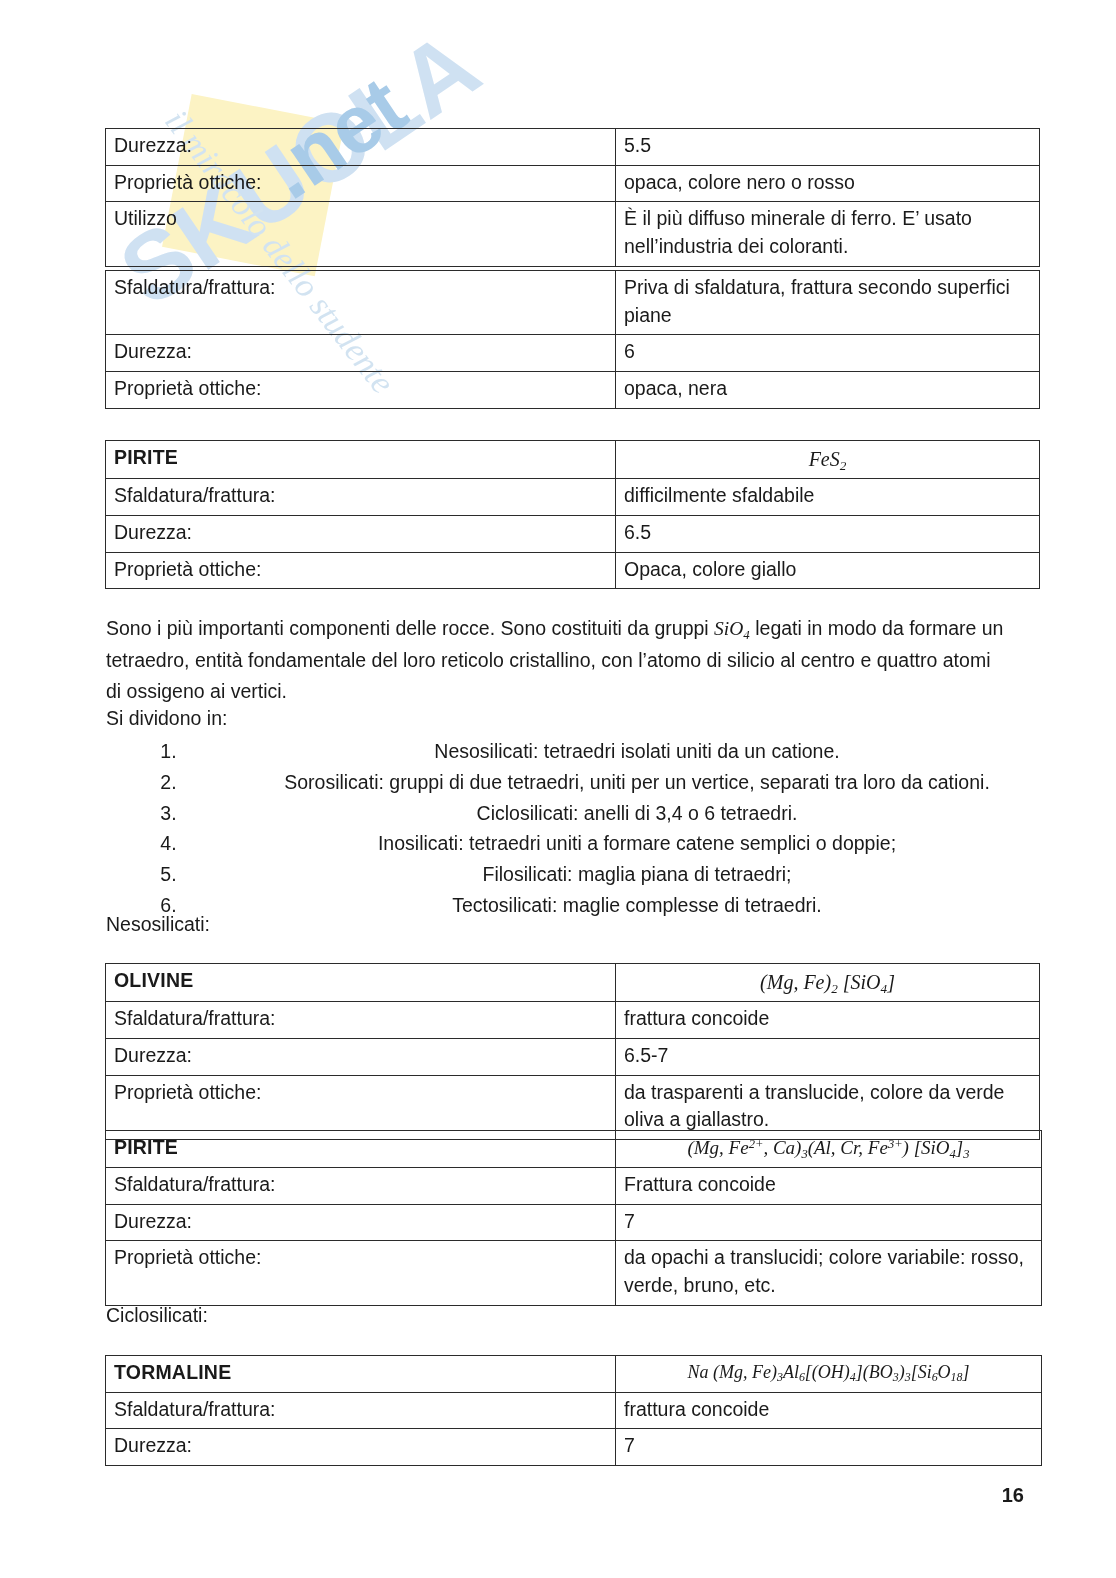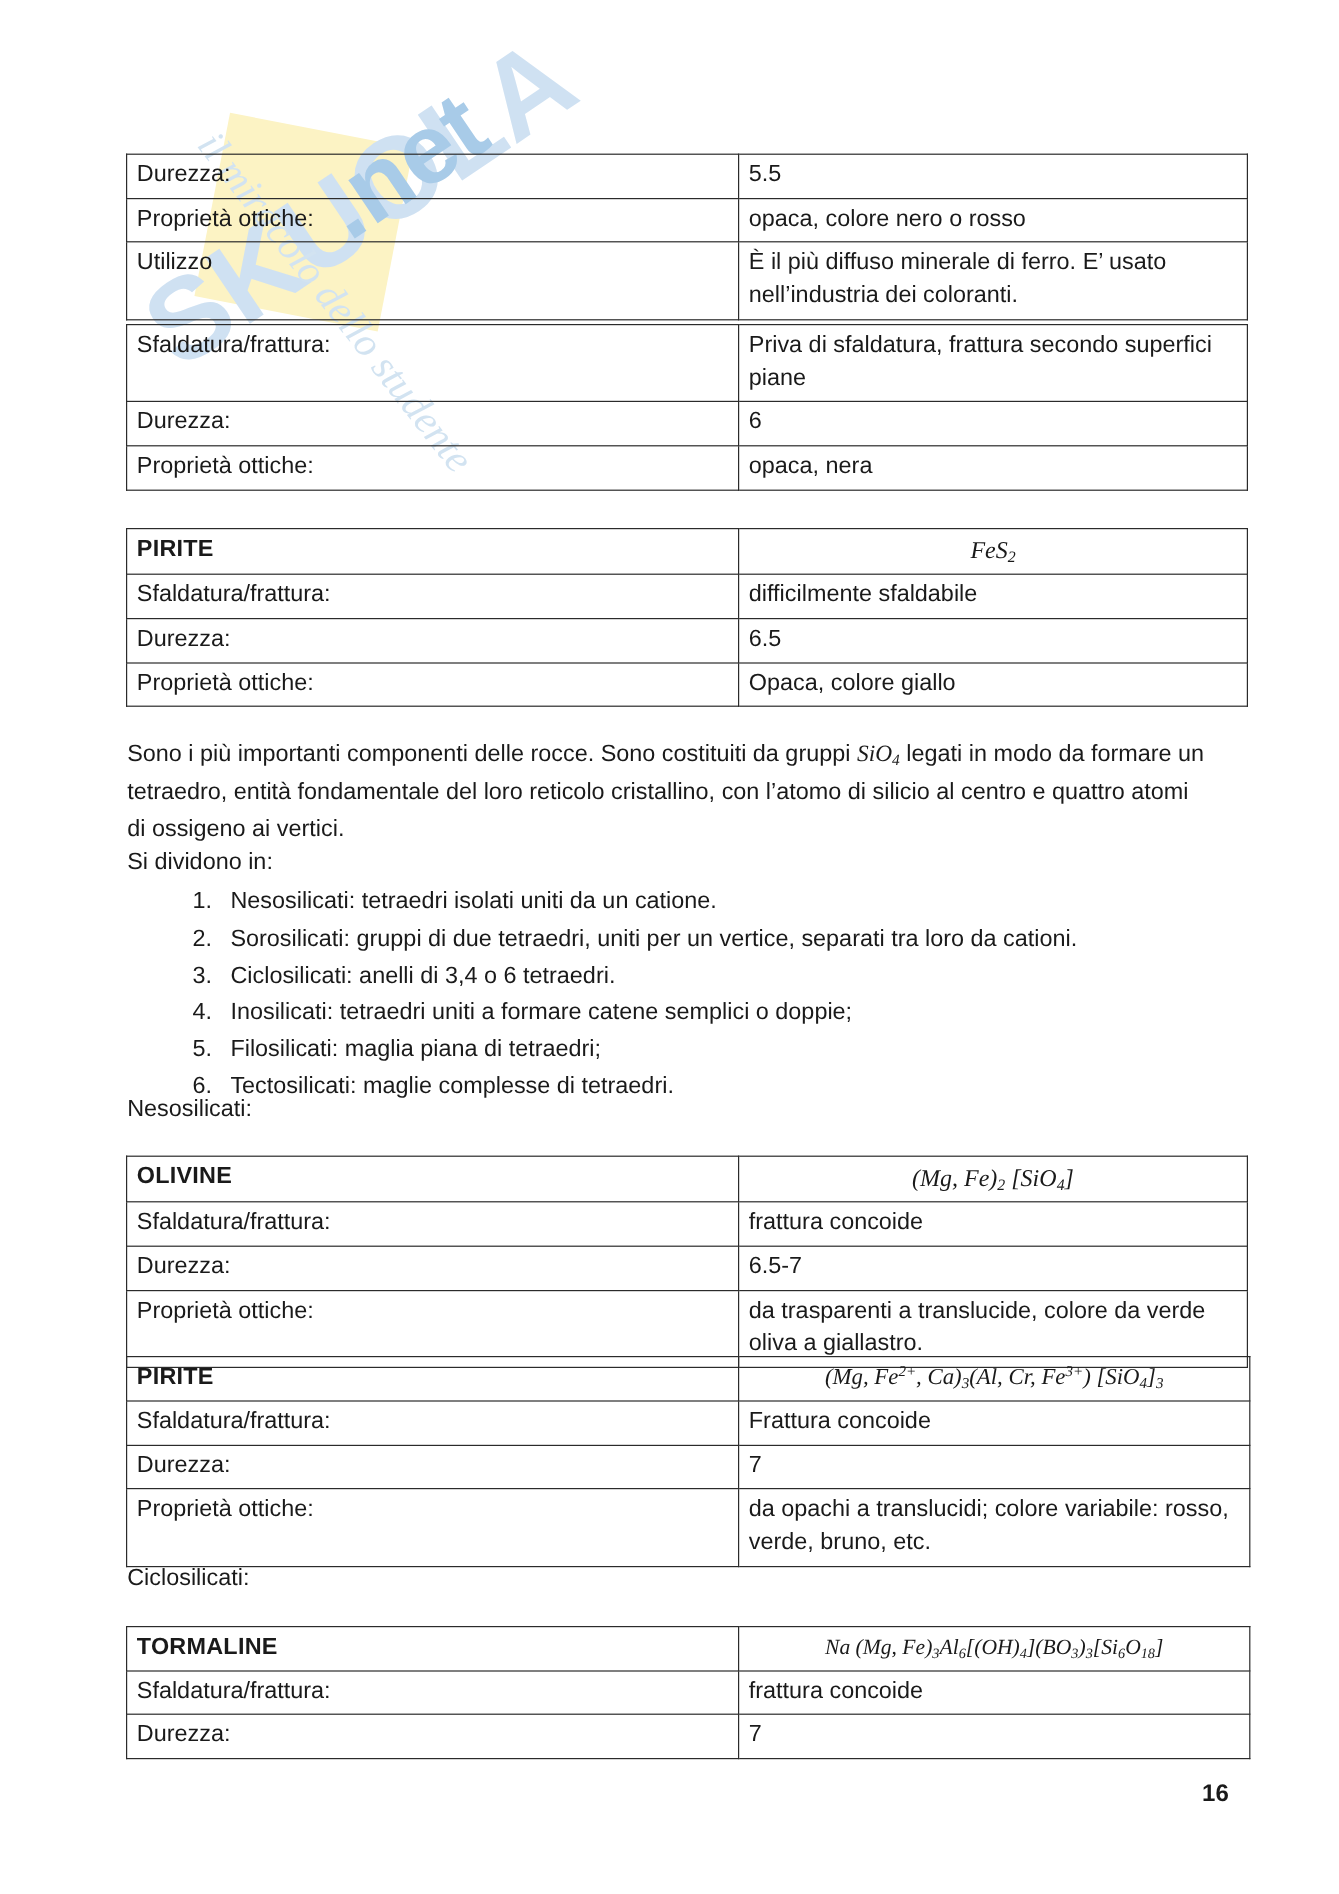--- a/index.html
+++ b/index.html
@@ -106,21 +106,21 @@
 
   ol.silicati {
     position: absolute;
     left: 106px;
     width: 900px;
     margin: 0;
     padding-left: 76px;
     font-size: 19.5px;
     line-height: 1.58;
   }
-  ol.silicati li { padding-left: 10px; margin: 0; }
+  ol.silicati li { padding-left: 10px; margin: 0; text-align: center; }
 
   #page-number {
     position: absolute;
     right: 92px;
     top: 1484px;
     font-size: 20px;
     font-weight: bold;
   }
 </style>
 </head>

